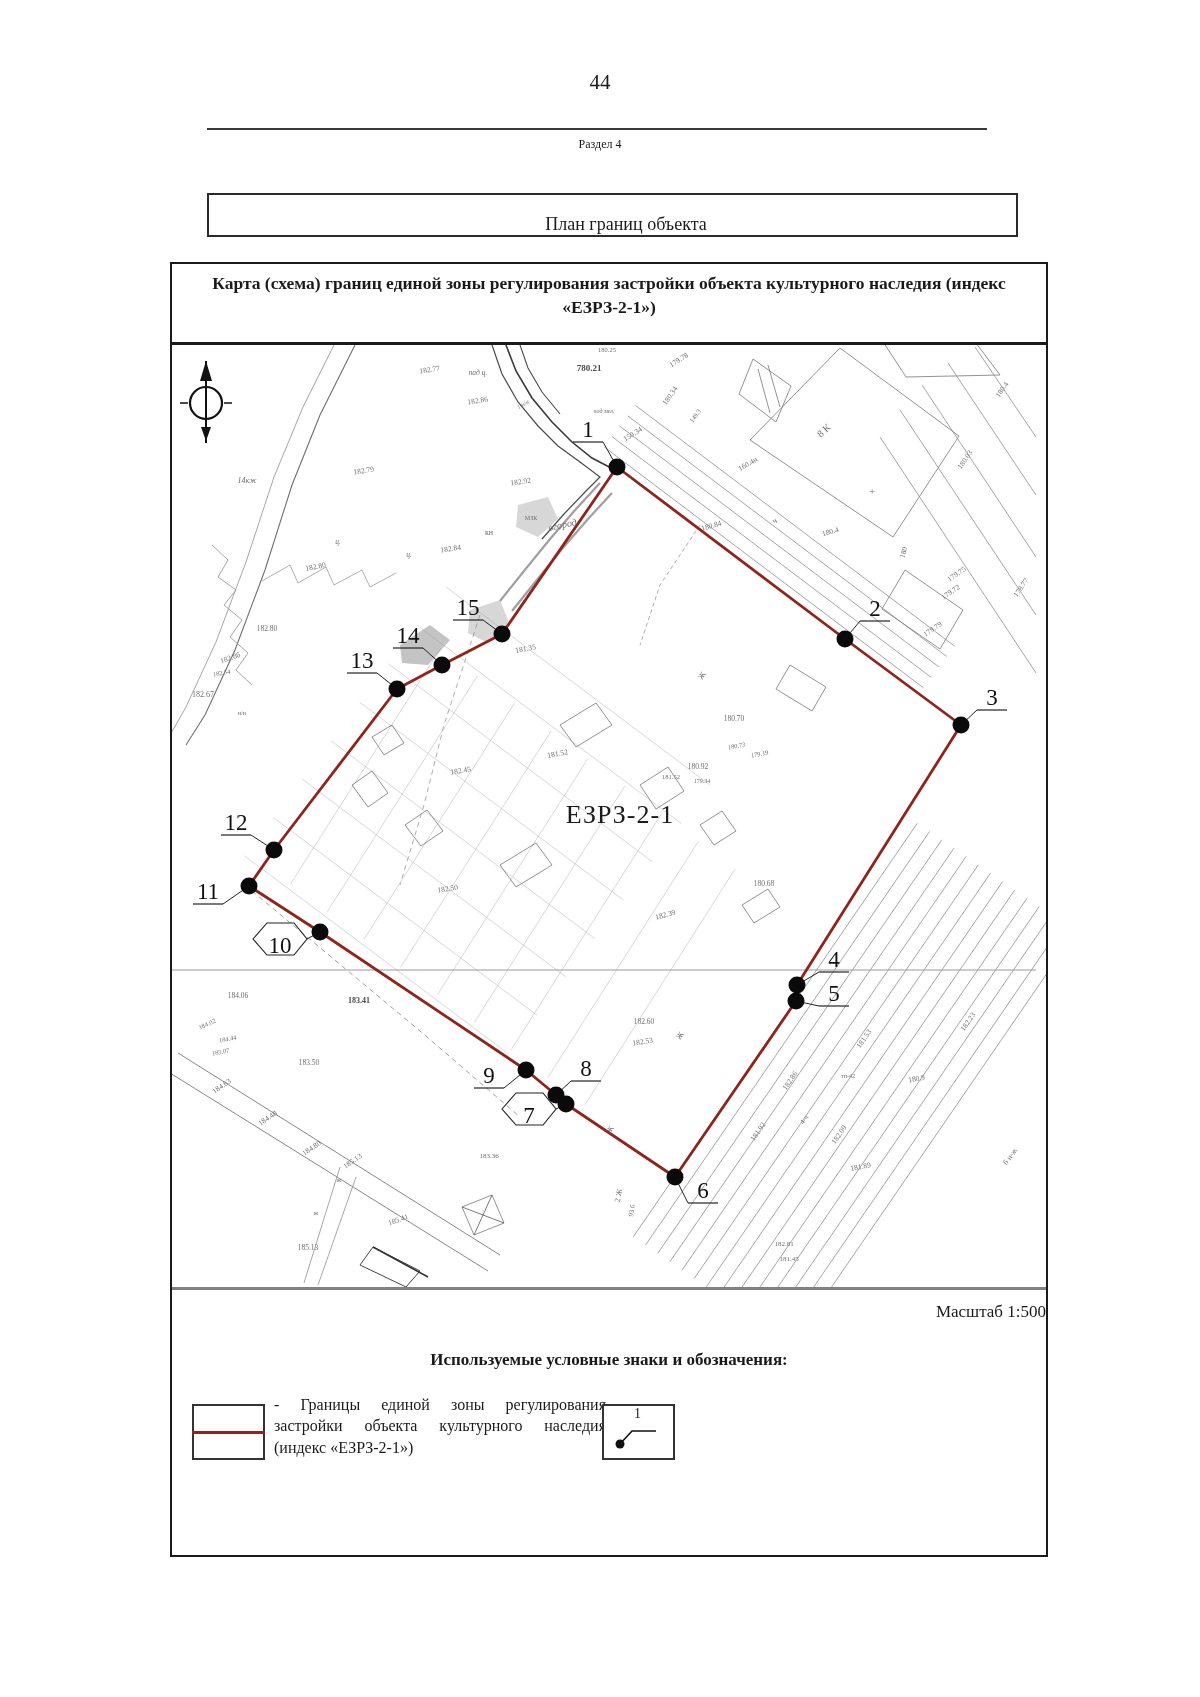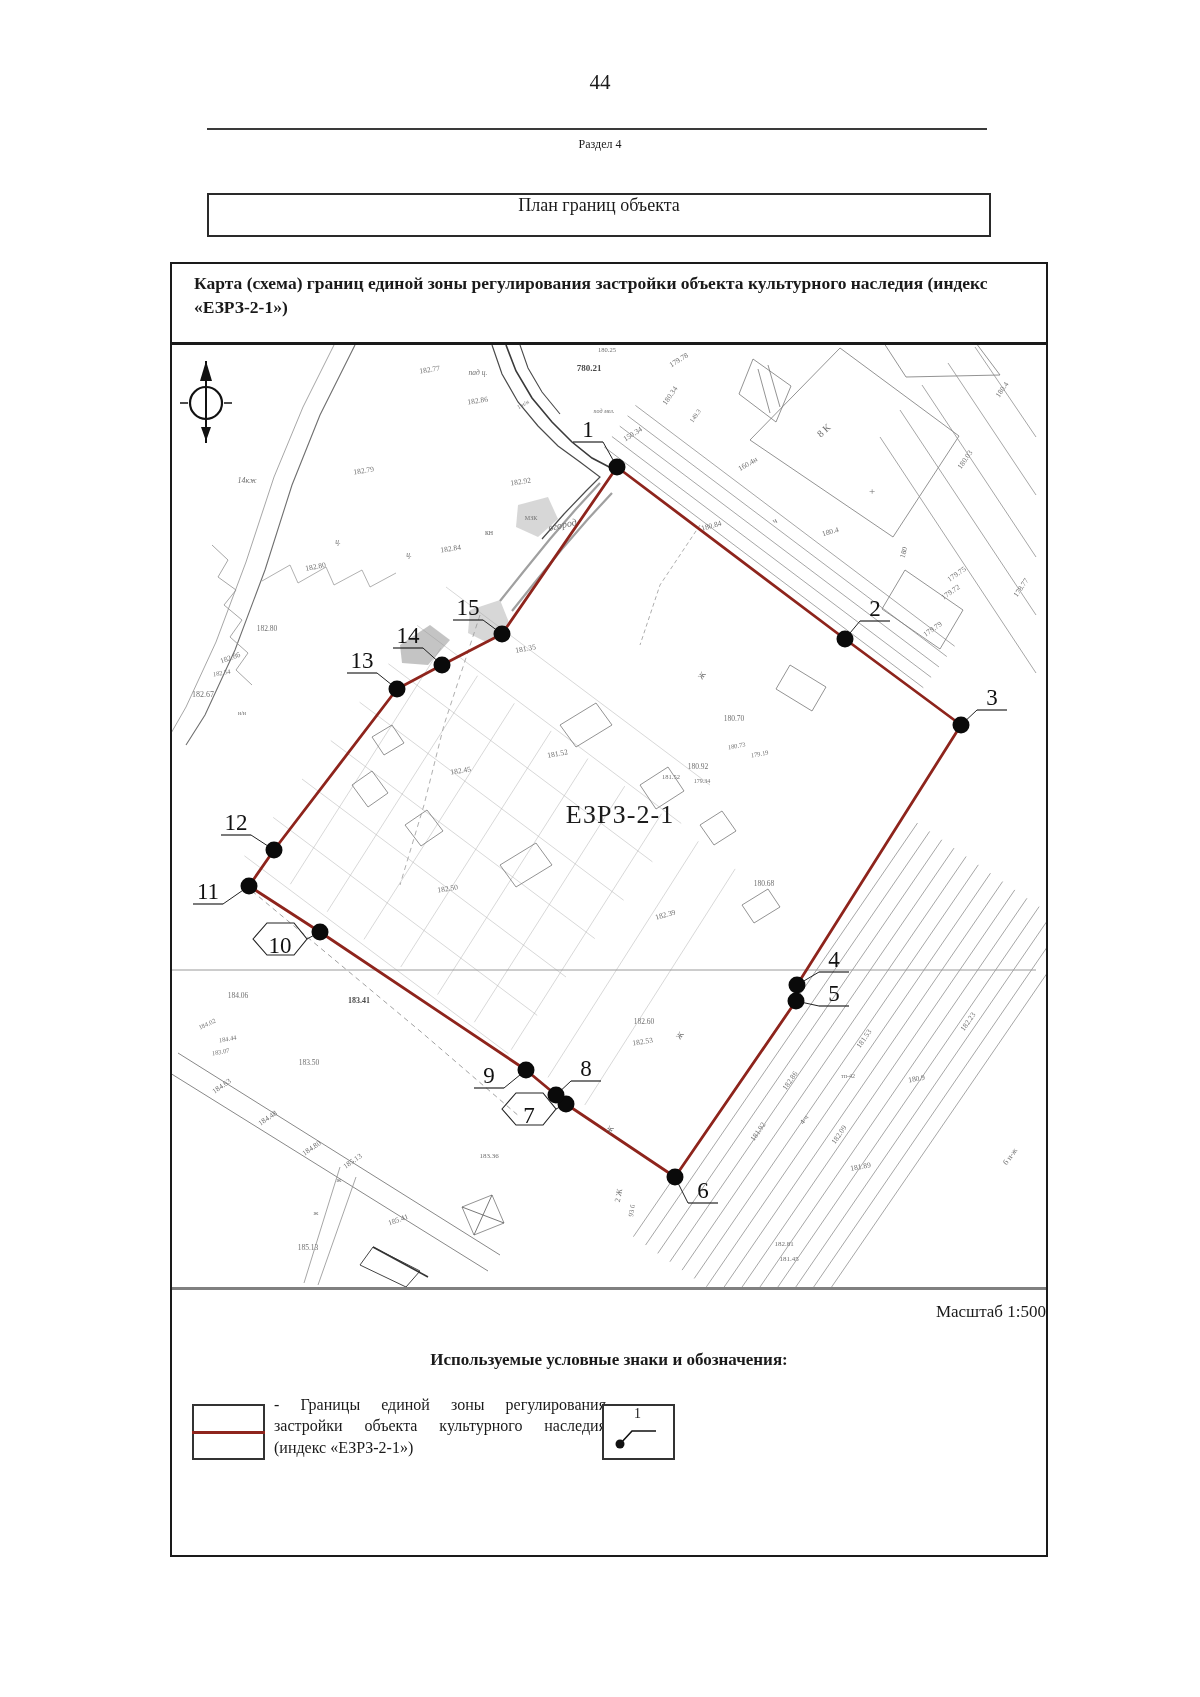--- a/index.html
+++ b/index.html
@@ -3,23 +3,23 @@
 <meta charset="utf-8">
 <style>
   html,body{margin:0;padding:0;background:#ffffff;}
   #page{position:relative;width:1200px;height:1697px;background:#fff;overflow:hidden;
         font-family:"Liberation Serif","DejaVu Serif",serif;color:#1a1a1a;margin-top:24px;}
   .abs{position:absolute;}
   #page-number{top:46px;left:0;width:100%;text-align:center;font-size:21px;}
   #top-rule{left:207px;top:104px;width:780px;height:1.5px;background:#3a3a3a;}
   #section-label{top:113px;left:0;width:100%;text-align:center;font-size:12px;}
   #plan-box{left:207px;top:169px;width:780px;height:40px;border:2px solid #2a2a2a;
-            display:flex;align-items:flex-start;justify-content:center;font-size:18px;}
+            display:flex;align-items:flex-end;justify-content:center;font-size:18px;padding-left:27px;}
   #figure{left:170px;top:238px;width:878px;height:1295px;border:2px solid #1a1a1a;box-sizing:border-box;}
-  #fig-title{top:7px;left:22px;right:22px;font-weight:bold;font-size:17.5px;line-height:1.38;}
+  #fig-title{top:7px;left:22px;right:22px;text-align:center;font-weight:bold;font-size:17.5px;line-height:1.38;}
   #fig-divider{top:78px;left:0;width:100%;height:2.5px;background:#1a1a1a;}
   #map-wrap{top:81px;left:0;width:874px;height:942px;}
   #map-svg{display:block;}
   #map-svg text{font-family:"Liberation Serif","DejaVu Serif",serif;}
   #map-bottom-rule{top:1023px;left:0;width:100%;height:2.5px;background:#808080;}
   #scale-label{top:1038px;left:0;width:100%;text-align:right;font-size:17px;}
   #legend-heading{top:1086px;left:0;width:100%;text-align:center;font-weight:bold;font-size:17px;}
   .legend-text{font-size:16px;line-height:1.33;text-align:justify;}
   #legend-text-1{left:102px;top:1130px;width:332px;}
   #legend-text-2{left:515px;top:1130px;width:352px;}

